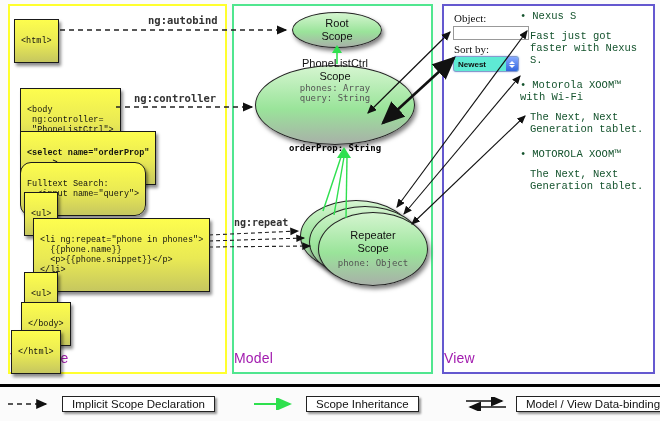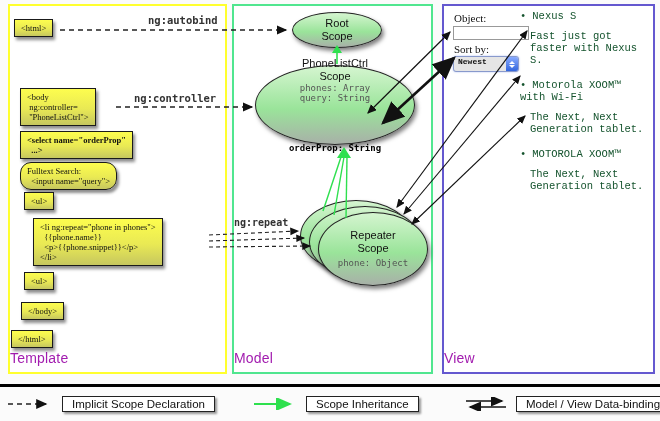--- a/index.html
+++ b/index.html
@@ -5,43 +5,43 @@
   html,body{margin:0;padding:0;background:#fbfbfb;}
   #stage{position:relative;width:660px;height:421px;background:#fbfbfb;overflow:hidden;
          font-family:"Liberation Sans",sans-serif;}
   .panel{position:absolute;top:4px;height:370px;background:#ffffff;box-sizing:border-box;}
   #panel-template{left:8px;width:219px;border:2px solid #ffff2e;}
   #panel-model{left:232px;width:201px;border:2px solid #50e68f;}
   #panel-view{left:442px;width:213px;border:2px solid #6458cf;}
   .panel-title{position:absolute;bottom:6px;width:100%;text-align:left;font-size:14px;
                color:#a21caf;letter-spacing:.2px;}
   
-  .code{position:absolute;white-space:pre;font-family:Liberation Serif, serif;
+  .code{position:absolute;white-space:pre;font-family:Liberation Mono, monospace;
         font-size:8.5px;line-height:10px;color:#111;
         background:linear-gradient(180deg,#fdfd4e 0%,#e9e954 55%,#c6c75f 100%);
-        border:1px solid #1a1a1a;padding:3px 6px;box-shadow:2px 3px 3px rgba(0,0,0,.45);}
+        border:1px solid #1a1a1a;padding:16px 6px;box-shadow:2px 3px 3px rgba(0,0,0,.45);}
   .code.bold{font-weight:bold;}
   
   .nglabel{position:absolute;font-family:"DejaVu Sans Mono",monospace;font-weight:bold;
            font-size:10.5px;color:#333;}
   
   .scope{position:absolute;border:1.5px solid #222;border-radius:50%;
          background:linear-gradient(180deg,#d5f5d0 0%,#9ae49a 55%,#a8b0a8 100%);
          box-shadow:2px 3px 4px rgba(0,0,0,.5);display:flex;flex-direction:column;
          align-items:center;justify-content:center;box-sizing:border-box;}
   .scope-title{white-space:pre;text-align:center;font-size:11px;line-height:13px;color:#111;}
   .scope-prop{font-family:"DejaVu Sans Mono",monospace;font-size:9px;line-height:10.5px;color:#555;}
   .scope-prop.bold{font-weight:bold;color:#000;margin-top:39px;}
   
   .vlabel{position:absolute;font-family:"Liberation Serif",serif;font-size:11px;color:#111;}
   #search-input{position:absolute;left:453px;top:26px;width:70px;height:12px;
                 border:1px solid #999;background:#fff;font-size:9px;padding:0 2px;}
-  #sort-select{position:absolute;left:453px;top:56px;width:64px;height:14px;background:#e5e5e5;
+  #sort-select{position:absolute;left:453px;top:56px;width:64px;height:14px;background:#5eead4;
                border:1px solid #8899cc;border-radius:3px;box-shadow:0 0 2px #aabbee;
-               display:flex;align-items:flex-start;cursor:default;font-family:Liberation Mono, monospace;}
+               display:flex;align-items:center;cursor:default;}
   #sort-select .sel-text{flex:1;font-size:8px;font-weight:bold;color:#111;padding-left:4px;}
   #sort-select .sel-btn{width:12px;height:100%;border-radius:0 2px 2px 0;
                background:linear-gradient(180deg,#88aaff,#3366dd);display:flex;flex-direction:column;
                align-items:center;justify-content:center;gap:1px;}
   .tri-up{width:0;height:0;border-left:3px solid transparent;border-right:3px solid transparent;
           border-bottom:3px solid #fff;}
   .tri-dn{width:0;height:0;border-left:3px solid transparent;border-right:3px solid transparent;
           border-top:3px solid #fff;}
   #phone-list{position:absolute;left:520px;top:10px;width:132px;
               font-family:Liberation Mono, monospace;color:#14532d;}

